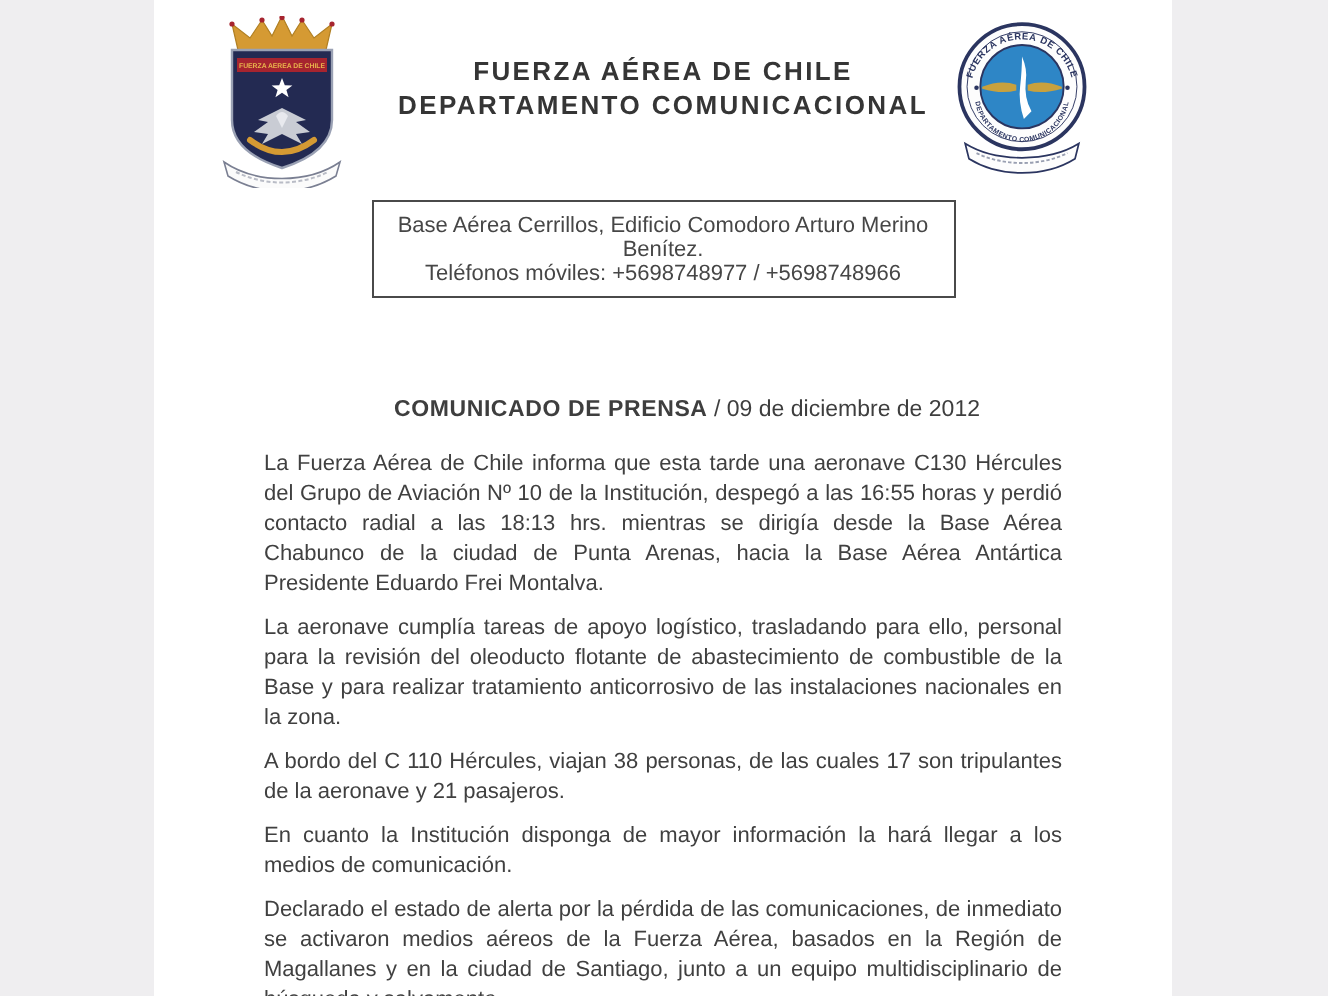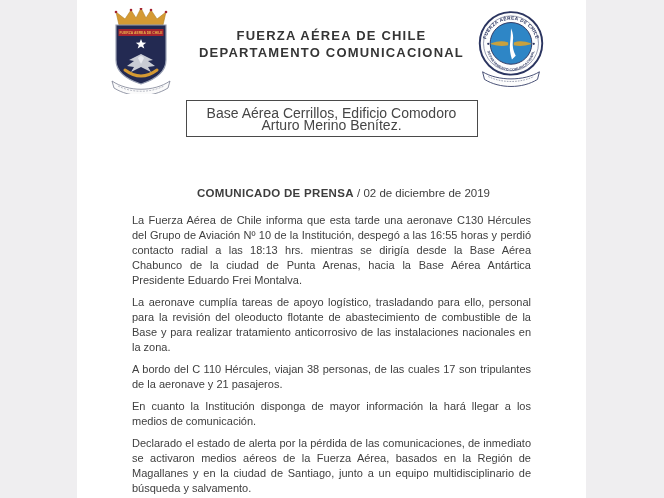--- a/index.html
+++ b/index.html
@@ -28,21 +28,21 @@
     letter-spacing: 1.2px;
     color: #353535;
     white-space: nowrap;
   }
   .contact-box {
     width: 286px;
     margin: 8px auto 0 auto;
     border: 1px solid #4a4a4a;
     padding: 6px 2px 5px 2px;
     text-align: center;
-    font-size: 14px;
+    font-size: 11px;
     line-height: 12px;
     color: #464646;
   }
   .release-title {
     margin-top: 50px;
     text-align: center;
     font-size: 11.5px;
     color: #3e3e3e;
   }
   .release-title .heading { font-weight: bold; letter-spacing: 0.3px; margin-left: 24px; }
@@ -124,25 +124,26 @@
           <circle cx="62" cy="36.5" r="1.2" fill="#2b3560"></circle>
 
           <path d="M8,66 C24,76 52,76 68,66 L66,74 C50,84 26,84 10,74 Z" fill="#fdfdfd" stroke="#2b3560" stroke-width="0.9"></path>
           <path d="M14,71 C28,78 48,78 62,71" fill="none" stroke="#9aa0b2" stroke-width="1" stroke-dasharray="1.8 1.1"></path>
         </svg>
       </div>
     </div>
 
     <div class="contact-box">
       <div>Base Aérea Cerrillos, Edificio Comodoro Arturo Merino Benítez.</div>
+      <div>Teléfonos móviles: +5698748977 / +5698748966</div>
     </div>
 
     <div class="release-title">
       <span class="heading">COMUNICADO DE PRENSA</span>
-      <span>/ 02 de diciembre de 2019</span>
+      <span>/ 09 de diciembre de 2012</span>
     </div>
 
     <div class="body-text">
       <p>La Fuerza Aérea de Chile informa que esta tarde una aeronave C130 Hércules del Grupo de Aviación Nº 10 de la Institución, despegó a las 16:55 horas y perdió contacto radial a las 18:13 hrs. mientras se dirigía desde la Base Aérea Chabunco de la ciudad de Punta Arenas, hacia la Base Aérea Antártica Presidente Eduardo Frei Montalva.</p>
       <p>La aeronave cumplía tareas de apoyo logístico, trasladando para ello, personal para la revisión del oleoducto flotante de abastecimiento de combustible de la Base y para realizar tratamiento anticorrosivo de las instalaciones nacionales en la zona.</p>
       <p>A bordo del C 110 Hércules, viajan 38 personas, de las cuales 17 son tripulantes de la aeronave y 21 pasajeros.</p>
       <p>En cuanto la Institución disponga de mayor información la hará llegar a los medios de comunicación.</p>
       <p>Declarado el estado de alerta por la pérdida de las comunicaciones, de inmediato se activaron medios aéreos de la Fuerza Aérea, basados en la Región de Magallanes y en la ciudad de Santiago, junto a un equipo multidisciplinario de búsqueda y salvamento.</p>
     </div>
 

